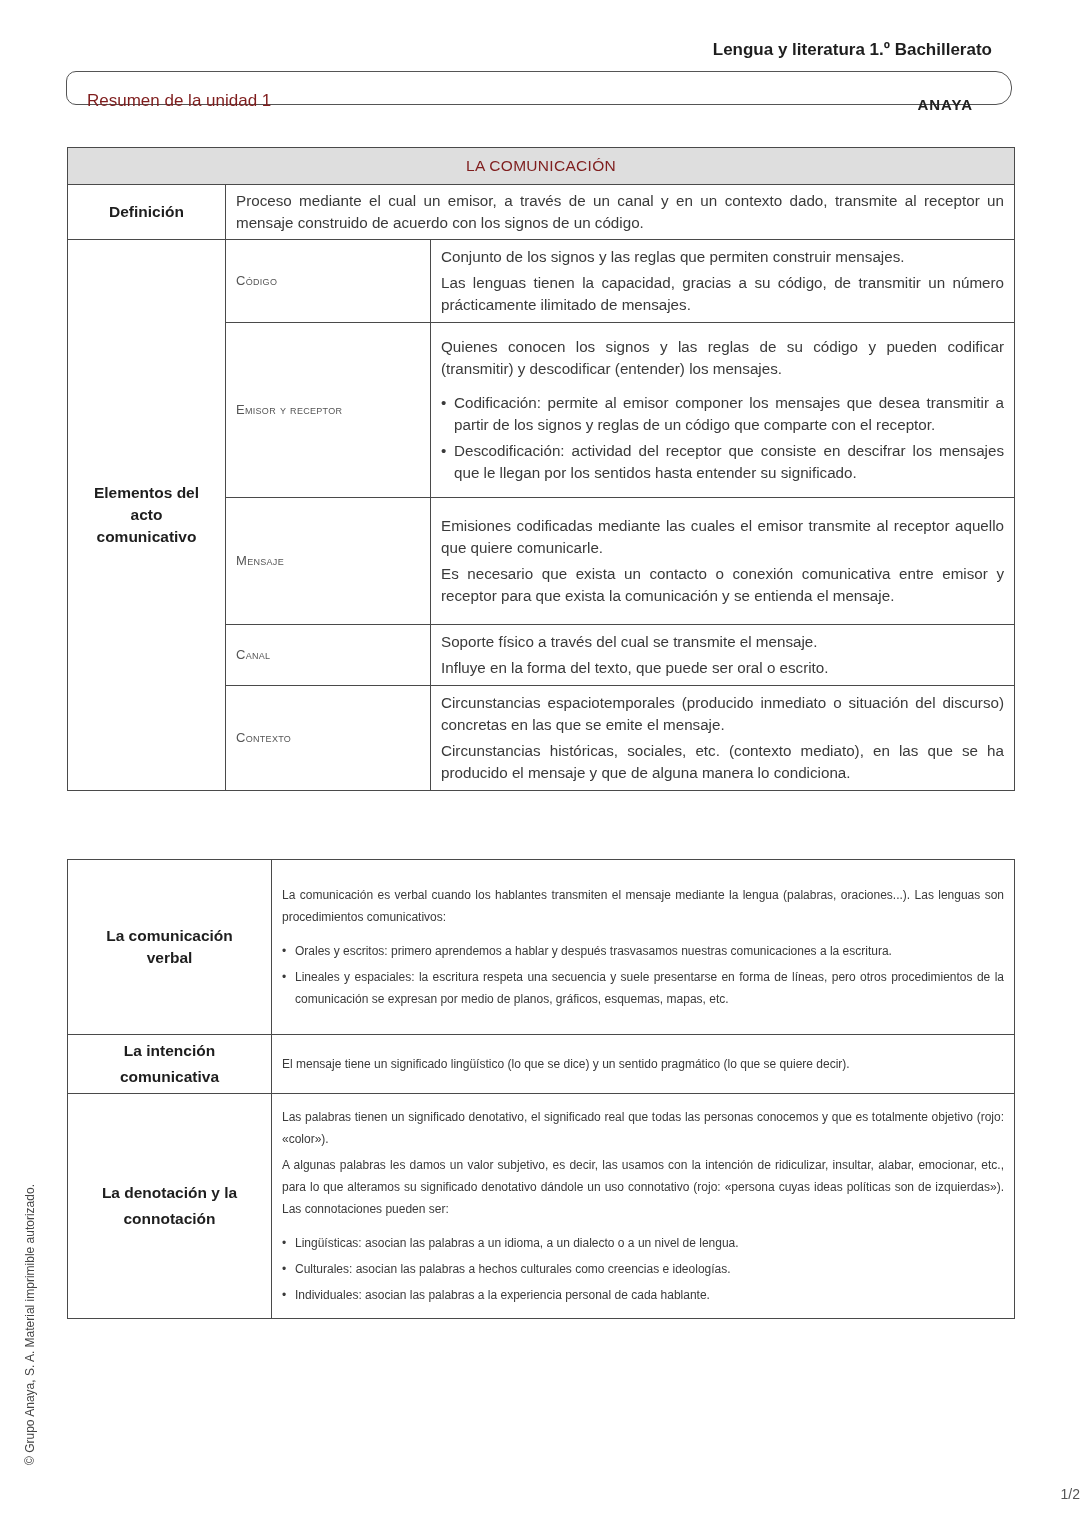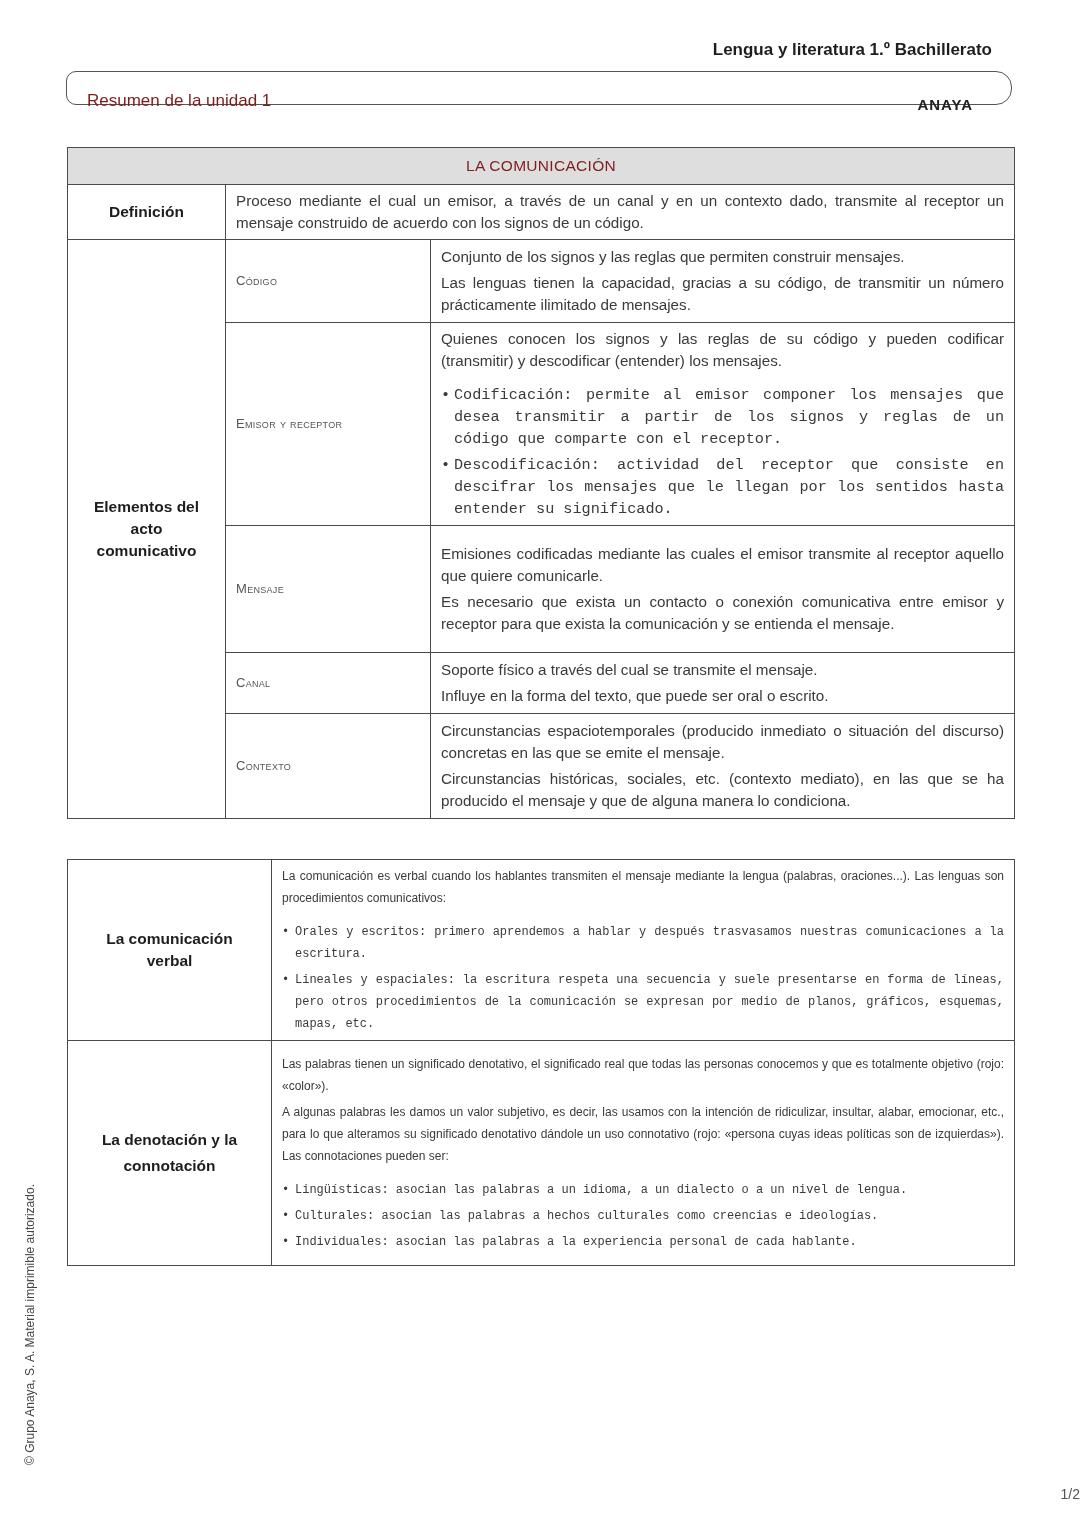--- a/index.html
+++ b/index.html
@@ -44,21 +44,21 @@
   }
   td.sub-label {
     padding: 0 10px; font-variant: small-caps; color: #555;
     font-size: 13px; letter-spacing: 0.3px;
   }
   td.content {
     padding: 5px 10px 5px 10px; text-align: justify; color: #3a3a3a;
   }
   td.content p { margin: 0 0 4px 0; }
   td.content p:last-child { margin-bottom: 0; }
-  td.content ul { margin: 12px 0 0 0; padding: 0; list-style: none; font-family: Liberation Mono, monospace; }
+  td.content ul { margin: 12px 0 0 0; padding: 0; list-style: none; }
   td.content li {
     position: relative; padding-left: 13px; margin-bottom: 4px;
   }
   td.content li:last-child { margin-bottom: 0; }
   td.content li::before {
     content: "•"; position: absolute; left: 0; top: 0;
   }
   #table-1 { top: 147px; }
   #table-2 { top: 859px; }
   #table-2 td.content { font-size: 12px; }
@@ -148,20 +148,26 @@
     <td class="row-label" style="padding:0 26px">La comunicación verbal</td>
     <td class="content" style="height:164px">
       <p>La comunicación es verbal cuando los hablantes transmiten el mensaje mediante la lengua (palabras, oraciones...). Las lenguas son procedimientos comunicativos:</p>
       <ul>
         <li>Orales y escritos: primero aprendemos a hablar y después trasvasamos nuestras comunicaciones a la escritura.</li>
         <li>Lineales y espaciales: la escritura respeta una secuencia y suele presentarse en forma de líneas, pero otros procedimientos de la comunicación se expresan por medio de planos, gráficos, esquemas, mapas, etc.</li>
       </ul>
     </td>
   </tr>
   <tr>
+    <td class="row-label" style="padding:0 34px; line-height:26px">La intención comunicativa</td>
+    <td class="content" style="height:48px">
+      <p>El mensaje tiene un significado lingüístico (lo que se dice) y un sentido pragmático (lo que se quiere decir).</p>
+    </td>
+  </tr>
+  <tr>
     <td class="row-label" style="padding:0 22px; line-height:26px">La denotación y la connotación</td>
     <td class="content" style="height:214px">
       <p>Las palabras tienen un significado denotativo, el significado real que todas las personas conocemos y que es totalmente objetivo (rojo: «color»).</p>
       <p>A algunas palabras les damos un valor subjetivo, es decir, las usamos con la intención de ridiculizar, insultar, alabar, emocionar, etc., para lo que alteramos su significado denotativo dándole un uso connotativo (rojo: «persona cuyas ideas políticas son de izquierdas»). Las connotaciones pueden ser:</p>
       <ul>
         <li>Lingüísticas: asocian las palabras a un idioma, a un dialecto o a un nivel de lengua.</li>
         <li>Culturales: asocian las palabras a hechos culturales como creencias e ideologías.</li>
         <li>Individuales: asocian las palabras a la experiencia personal de cada hablante.</li>
       </ul>
     </td>

